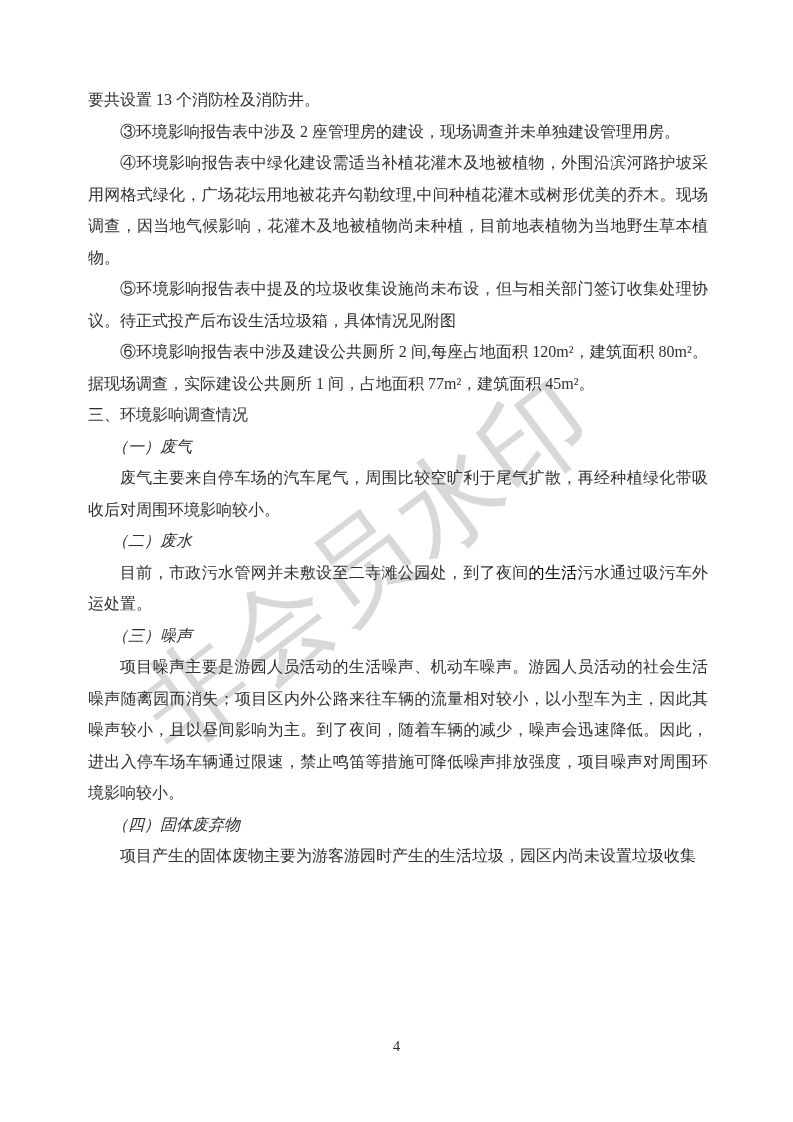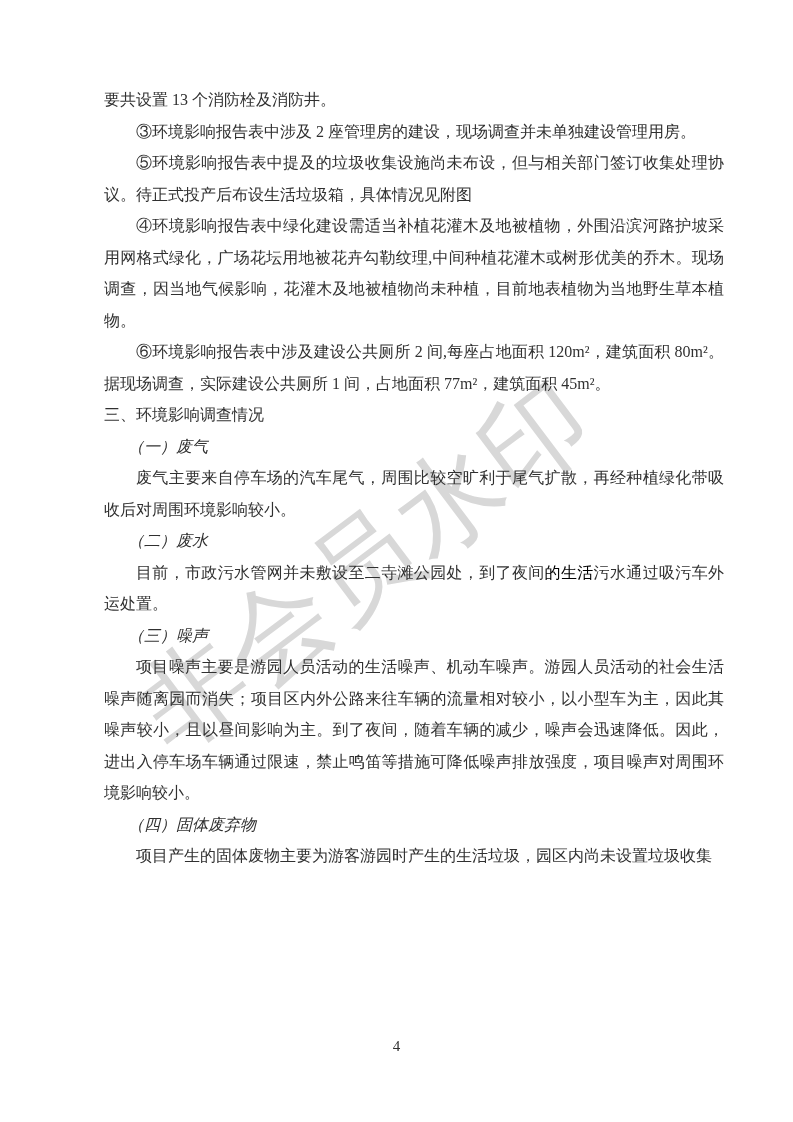--- a/index.html
+++ b/index.html
@@ -23,21 +23,21 @@
       font-size: 105px;
       letter-spacing: 2px;
       color: #d8d8d8;
       white-space: nowrap;
       z-index: 0;
       font-family: "Liberation Sans", sans-serif;
       user-select: none;
     }
     .content {
       position: absolute;
-      left: 104px;
+      left: 88px;
       top: 84px;
       width: 620px;
       z-index: 1;
       font-size: 16px;
       line-height: 31.5px;
       color: #303030;
       text-align: justify;
     }
     .content p {
       margin: 0;
@@ -71,23 +71,23 @@
 <div class="page">
 
   <div class="watermark">非会员水印</div>
 
   <div class="content">
 
     <p class="flush">要共设置 13 个消防栓及消防井。</p>
 
     <p>③环境影响报告表中涉及 2 座管理房的建设，现场调查并未单独建设管理用房。</p>
 
+    <p>④环境影响报告表中绿化建设需适当补植花灌木及地被植物，外围沿滨河路护坡采用网格式绿化，广场花坛用地被花卉勾勒纹理,中间种植花灌木或树形优美的乔木。现场调查，因当地气候影响，花灌木及地被植物尚未种植，目前地表植物为当地野生草本植物。</p>
+
     <p>⑤环境影响报告表中提及的垃圾收集设施尚未布设，但与相关部门签订收集处理协议。待正式投产后布设生活垃圾箱，具体情况见附图</p>
-
-    <p>④环境影响报告表中绿化建设需适当补植花灌木及地被植物，外围沿滨河路护坡采用网格式绿化，广场花坛用地被花卉勾勒纹理,中间种植花灌木或树形优美的乔木。现场调查，因当地气候影响，花灌木及地被植物尚未种植，目前地表植物为当地野生草本植物。</p>
 
     <p>⑥环境影响报告表中涉及建设公共厕所 2 间,每座占地面积 120m²，建筑面积 80m²。据现场调查，实际建设公共厕所 1 间，占地面积 77m²，建筑面积 45m²。</p>
 
 
     <p class="flush">三、环境影响调查情况</p>
 
     <p class="sub-heading">（一）废气</p>
 
     <p>废气主要来自停车场的汽车尾气，周围比较空旷利于尾气扩散，再经种植绿化带吸收后对周围环境影响较小。</p>
 

